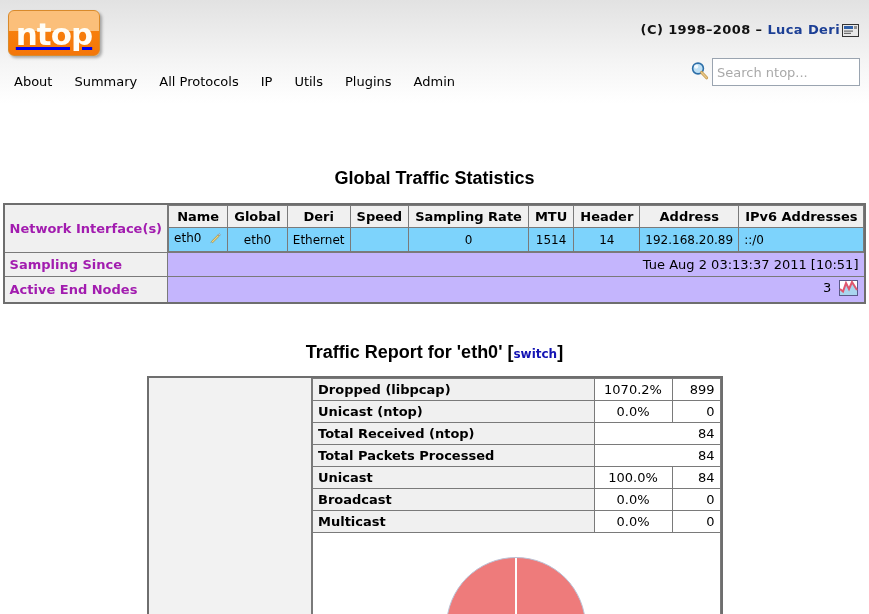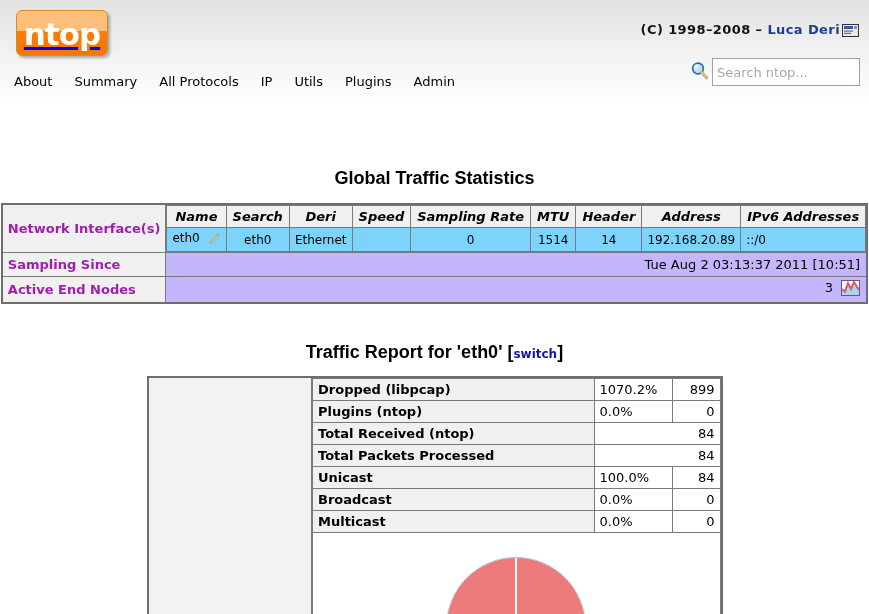--- a/index.html
+++ b/index.html
@@ -25,21 +25,21 @@
   }
 
   
   #header {
     position: relative;
     height: 96px;
   }
 
   #logo {
     position: absolute;
-    left: 16px;
+    left: 8px;
     top: 10px;
     width: 92px;
     height: 46px;
     border-radius: 6px;
     border: 1px solid #d98a2b;
     background: linear-gradient(to bottom, #fbbf7a 0%, #fbbf7a 46%, #f77f0c 46%, #f4760a 100%);
     box-shadow: 2px 2px 3px rgba(0,0,0,0.30);
     overflow: hidden;
   }
   #logo-text {
@@ -169,21 +169,20 @@
     background: #fff;
   }
   #iface-table th {
     border: 1px solid #7a7a7a;
     background: #f0f0f0;
     font-weight: bold;
     font-size: 13px;
     padding: 3px 6px;
     white-space: nowrap;
     color: #000;
-    font-style: italic;
   }
   #iface-table td {
     border: 1px solid #7a7a7a;
     font-size: 12px;
     padding: 3px 5px;
     text-align: center;
     background: #7dd3fc;
     color: #000;
     white-space: nowrap;
   }
@@ -217,21 +216,21 @@
     font-family: "DejaVu Sans", sans-serif;
     padding: 3px 5px;
     color: #000;
   }
   #stats-table td.stat-label {
     background: #f0f0f0;
     font-weight: bold;
     white-space: nowrap;
   }
   #stats-table td.stat-pct {
-    text-align: left;
+    text-align: center;
     background: #fff;
     width: 78px;
     white-space: nowrap;
   }
   #stats-table td.stat-val {
     text-align: right;
     background: #fff;
     width: 48px;
     white-space: nowrap;
   }
@@ -313,21 +312,21 @@
 
   <table id="global-table">
     <tbody>
       <tr>
         <td class="row-label" rowspan="1">Network Interface(s)</td>
         <td class="iface-holder">
           <table id="iface-table">
             <tbody>
               <tr>
                 <th>Name</th>
-                <th>Search</th>
+                <th>Global</th>
                 <th>Deri</th>
                 <th>Speed</th>
                 <th>Sampling Rate</th>
                 <th>MTU</th>
                 <th>Header</th>
                 <th>Address</th>
                 <th>IPv6 Addresses</th>
               </tr>
               <tr>
                 <td class="left"><span>eth0</span><span class="pencil-icon">
@@ -375,21 +374,21 @@
         <td id="left-panel"></td>
         <td id="right-panel">
           <table id="stats-table">
             <tbody>
               <tr>
                 <td class="stat-label">Dropped (libpcap)</td>
                 <td class="stat-pct">1070.2%</td>
                 <td class="stat-val">899</td>
               </tr>
               <tr>
-                <td class="stat-label">Plugins (ntop)</td>
+                <td class="stat-label">Unicast (ntop)</td>
                 <td class="stat-pct">0.0%</td>
                 <td class="stat-val">0</td>
               </tr>
               <tr>
                 <td class="stat-label">Total Received (ntop)</td>
                 <td class="stat-val" colspan="2">84</td>
               </tr>
               <tr>
                 <td class="stat-label">Total Packets Processed</td>
                 <td class="stat-val" colspan="2">84</td>

